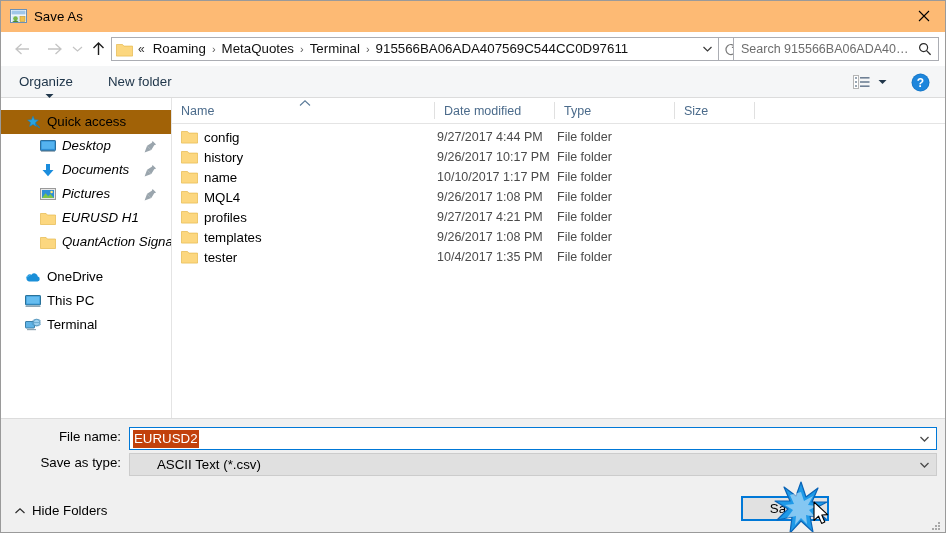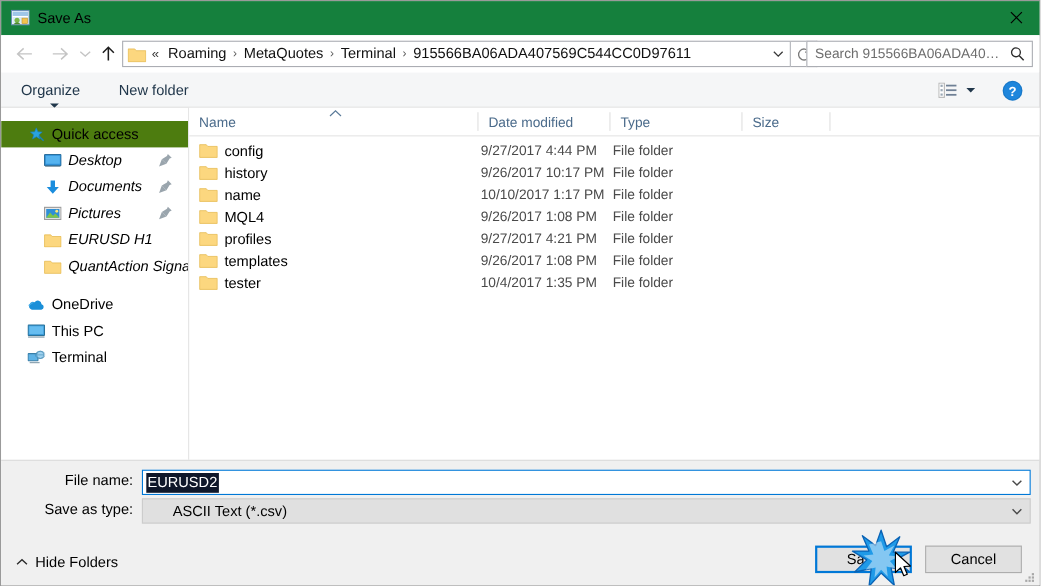--- a/index.html
+++ b/index.html
@@ -21,21 +21,21 @@
     border: 1px solid #9a9a9a;
     box-sizing: border-box;
     overflow: hidden;
   }
 
   
   .titlebar {
     position: absolute;
     left: 0; top: 0;
     width: 946px; height: 31px;
-    background: #15803d;
+    background: #fdba74;
     box-sizing: border-box;
   }
   .titlebar-icon {
     position: absolute;
     left: 9px; top: 7px;
     width: 17px; height: 17px;
   }
   .titlebar-title {
     position: absolute;
     left: 33px; top: 7px;
@@ -210,21 +210,21 @@
   .nav-pane-inner { position: relative; padding-top: 12px; }
 
   .nav-row {
     position: relative;
     height: 24px;
     display: flex;
     align-items: center;
     white-space: nowrap;
     cursor: default;
   }
-  .nav-row.selected { background: #4d7c0f; }
+  .nav-row.selected { background: #a16207; }
   .nav-row .nav-ico {
     flex: 0 0 auto;
     width: 16px; height: 16px;
     display: flex; align-items: center; justify-content: center;
     margin-right: 6px;
   }
   .nav-row .nav-label {
     font-size: 13.3px;
     color: #000000;
     line-height: 16px;
@@ -352,21 +352,21 @@
     width: 808px; height: 23px;
     border: 1px solid #0078d7;
     background: #ffffff;
     box-sizing: border-box;
     display: flex;
     align-items: center;
   }
   .filename-value {
     font-size: 13.3px;
     color: #ffffff;
-    background: #0f172a;
+    background: #c2410c;
     margin-left: 3px;
     padding: 1px 1px 1px 1px;
     line-height: 16px;
     white-space: nowrap;
   }
   .field-drop {
     position: absolute;
     right: 1px; top: 0;
     width: 22px; height: 21px;
     display: flex; align-items: center; justify-content: center;
@@ -841,23 +841,20 @@
       <svg width="12" height="8" viewBox="0 0 12 8">
           <path d="M1.5 6 L6 1.8 L10.5 6" stroke="#2b2b2b" stroke-width="1.2" fill="none"></path>
         </svg>
     </span>
     <span class="hf-text">Hide Folders</span>
   </div>
 
   <div class="dlg-btn btn-save">
     <span>Save</span>
   </div>
-  <div class="dlg-btn btn-cancel">
-    <span>Cancel</span>
-  </div>
 
   <span class="grip">
     <svg width="12" height="12" viewBox="0 0 12 12">
       <g fill="#a8a8a8">
         <rect x="8" y="2" width="2" height="2"></rect>
         <rect x="5" y="5" width="2" height="2"></rect>
           <rect x="8" y="5" width="2" height="2"></rect>
         <rect x="2" y="8" width="2" height="2"></rect>
           <rect x="5" y="8" width="2" height="2"></rect>
           <rect x="8" y="8" width="2" height="2"></rect>

